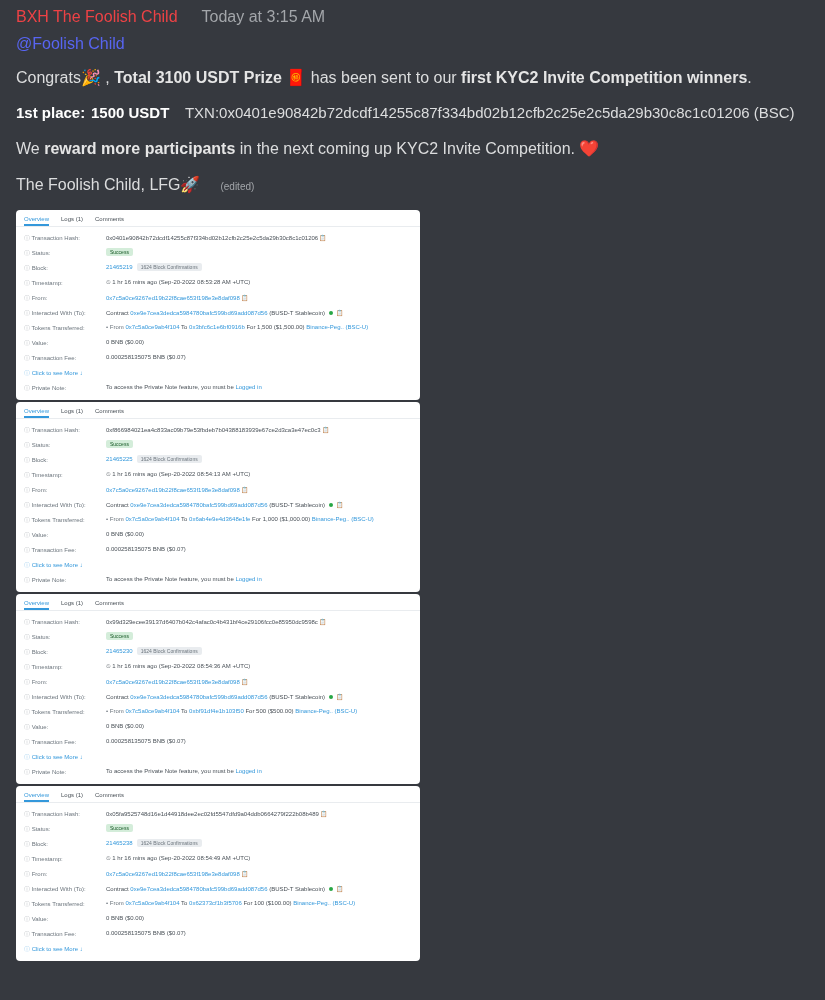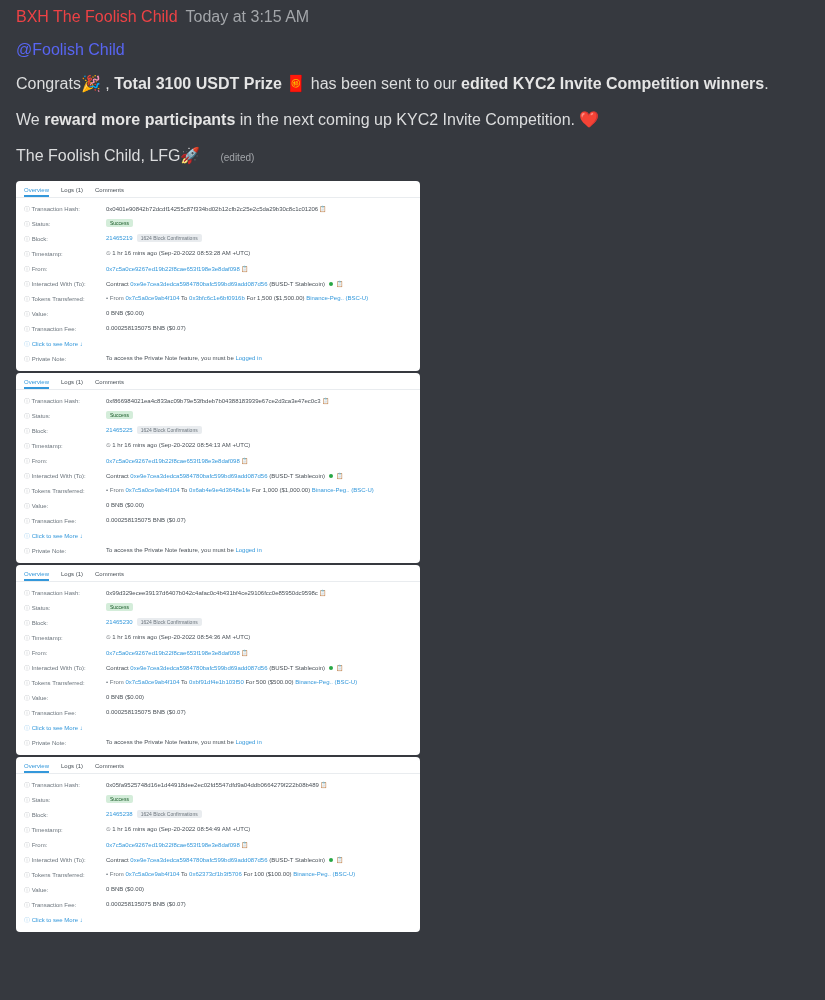--- a/index.html
+++ b/index.html
@@ -1,17 +1,17 @@
 <!DOCTYPE html>
 <html><head>
 <meta charset="utf-8">
 <style>
 *{margin:0;padding:0;box-sizing:border-box}
 body{background:#36393f;color:#dcddde;font-family:"gg sans","Helvetica Neue",Helvetica,Arial,sans-serif;font-size:16px;width:825px;height:1000px;overflow:hidden;padding:8px 16px}
-.hdr{display:flex;align-items:baseline;gap:8px;margin-bottom:15px}
+.hdr{display:flex;align-items:baseline;gap:24px;margin-bottom:9px}
 .author{color:#ed4245;font-weight:500;cursor:pointer}
 .ts{color:#a3a6aa;font-size:16px}
 .mention{color:#5865f2;font-weight:400;cursor:pointer}
 .msg{line-height:1.375;margin-top:6px}
 .msg p{margin:14px 0}
 .msg .bold{font-weight:700;color:#e5e5e5}
 .edited{font-size:10px;color:#a3a6aa;margin-left:20px}
 .places{margin:14px 0}
 .places .ln{white-space:nowrap;font-size:15px}
 .places .lbl{font-weight:700;color:#fff;display:inline-block;width:75px}
@@ -39,24 +39,25 @@
 <body>
 
 <div class="hdr">
   <span class="author">BXH The Foolish Child</span>
   <span class="ts">Today at 3:15 AM</span>
 </div>
 <div class="mention">@Foolish Child</div>
 
 <div class="msg">
   <p>
-    <span>Congrats🎉 , </span><span class="bold">Total 3100 USDT Prize</span><span> 🧧 has been sent to our </span><span class="bold">edited KYC2 Invite Competition winners</span><span>.</span>
+    <span>Congrats🎉 , </span><span class="bold">Total 3100 USDT Prize</span><span> 🧧 has been sent to our </span><span class="bold">first KYC2 Invite Competition winners</span><span>.</span>
   </p>
 
   <div class="places" id="places">
+      <div class="ln"><span class="lbl">1st place:</span><span class="amt">1500 USDT</span>   <span class="txn">TXN:0x0401e90842b72dcdf14255c87f334bd02b12cfb2c25e2c5da29b30c8c1c01206 (BSC)</span></div>
     </div>
 
   <p>
     <span> We </span><span class="bold">reward more participants</span><span> in the next coming up KYC2 Invite Competition. ❤️</span>
   </p>
 
   <p>
     <span>The Foolish Child, LFG🚀</span><span class="edited">(edited)</span>
   </p>
 </div>

